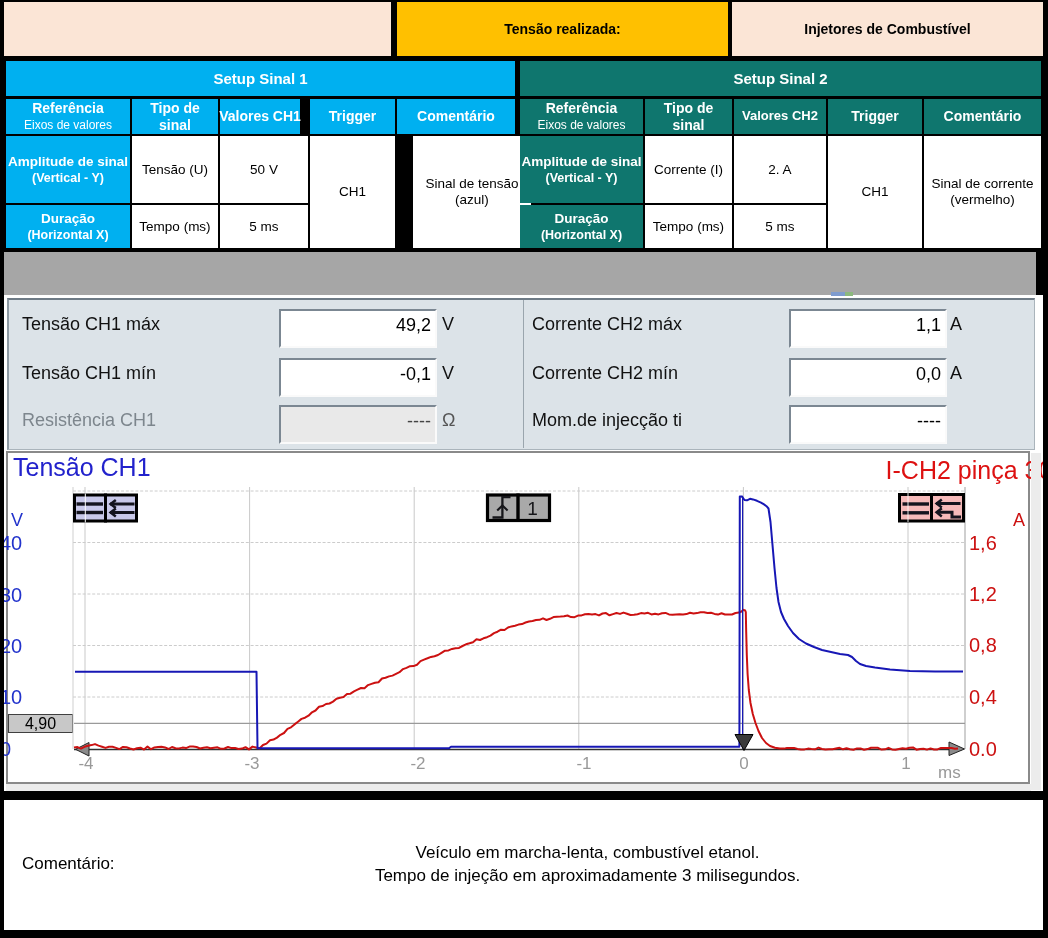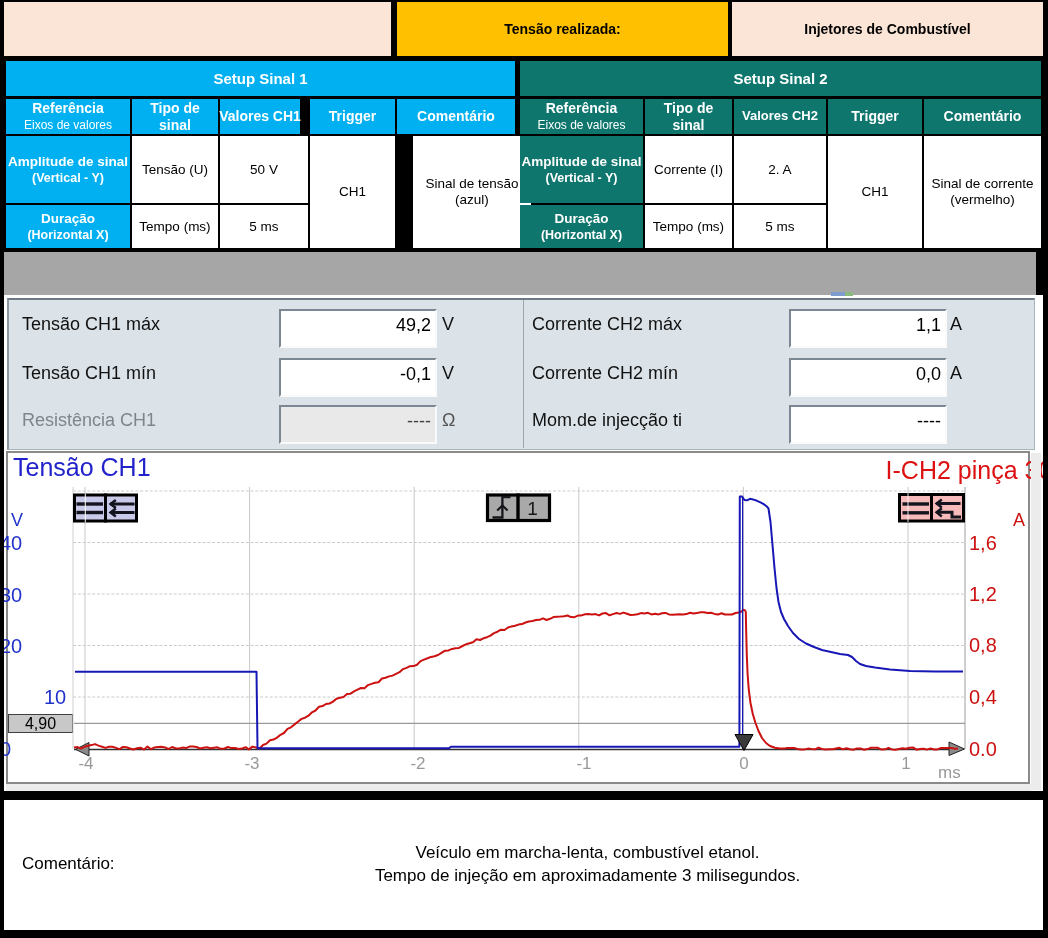--- a/index.html
+++ b/index.html
@@ -105,21 +105,21 @@
 <div class="abs plab" style="left:950px;top:363px;">A</div>
 
 <div class="abs" style="left:6px;top:451px;width:1024px;height:333px;background:#fff;border:2px solid #8a8a8a;box-sizing:border-box;"></div>
 <div class="abs" style="left:13px;top:453px;font-size:25px;color:#2222cc;">Tensão CH1</div>
 <div class="abs" style="left:840px;top:456px;width:186px;text-align:right;font-size:25px;color:#dd1111;margin-left:43px;">I-CH2 pinça 30A</div>
 <div class="abs" style="left:11px;top:510px;font-size:18px;color:#2233cc;">V</div>
 <div class="abs" style="left:1013px;top:510px;font-size:18px;color:#cc1111;">A</div>
 <div class="abs ylb" style="left:0px;top:532px;">40</div>
 <div class="abs ylb" style="left:0px;top:584px;">30</div>
 <div class="abs ylb" style="left:0px;top:635px;">20</div>
-<div class="abs ylb" style="left:0px;top:686px;padding-left:44px;">10</div>
+<div class="abs ylb" style="left:0px;top:686px;">10</div>
 <div class="abs ylb" style="left:0px;top:738px;">0</div>
 <div class="abs ylr" style="left:969px;top:532px;">1,6</div>
 <div class="abs ylr" style="left:969px;top:583px;">1,2</div>
 <div class="abs ylr" style="left:969px;top:634px;">0,8</div>
 <div class="abs ylr" style="left:969px;top:686px;">0,4</div>
 <div class="abs ylr" style="left:969px;top:738px;">0.0</div>
 <div class="abs xlb" style="left:66px;top:754px;">-4</div>
 <div class="abs xlb" style="left:232px;top:754px;">-3</div>
 <div class="abs xlb" style="left:398px;top:754px;">-2</div>
 <div class="abs xlb" style="left:564px;top:754px;">-1</div>

